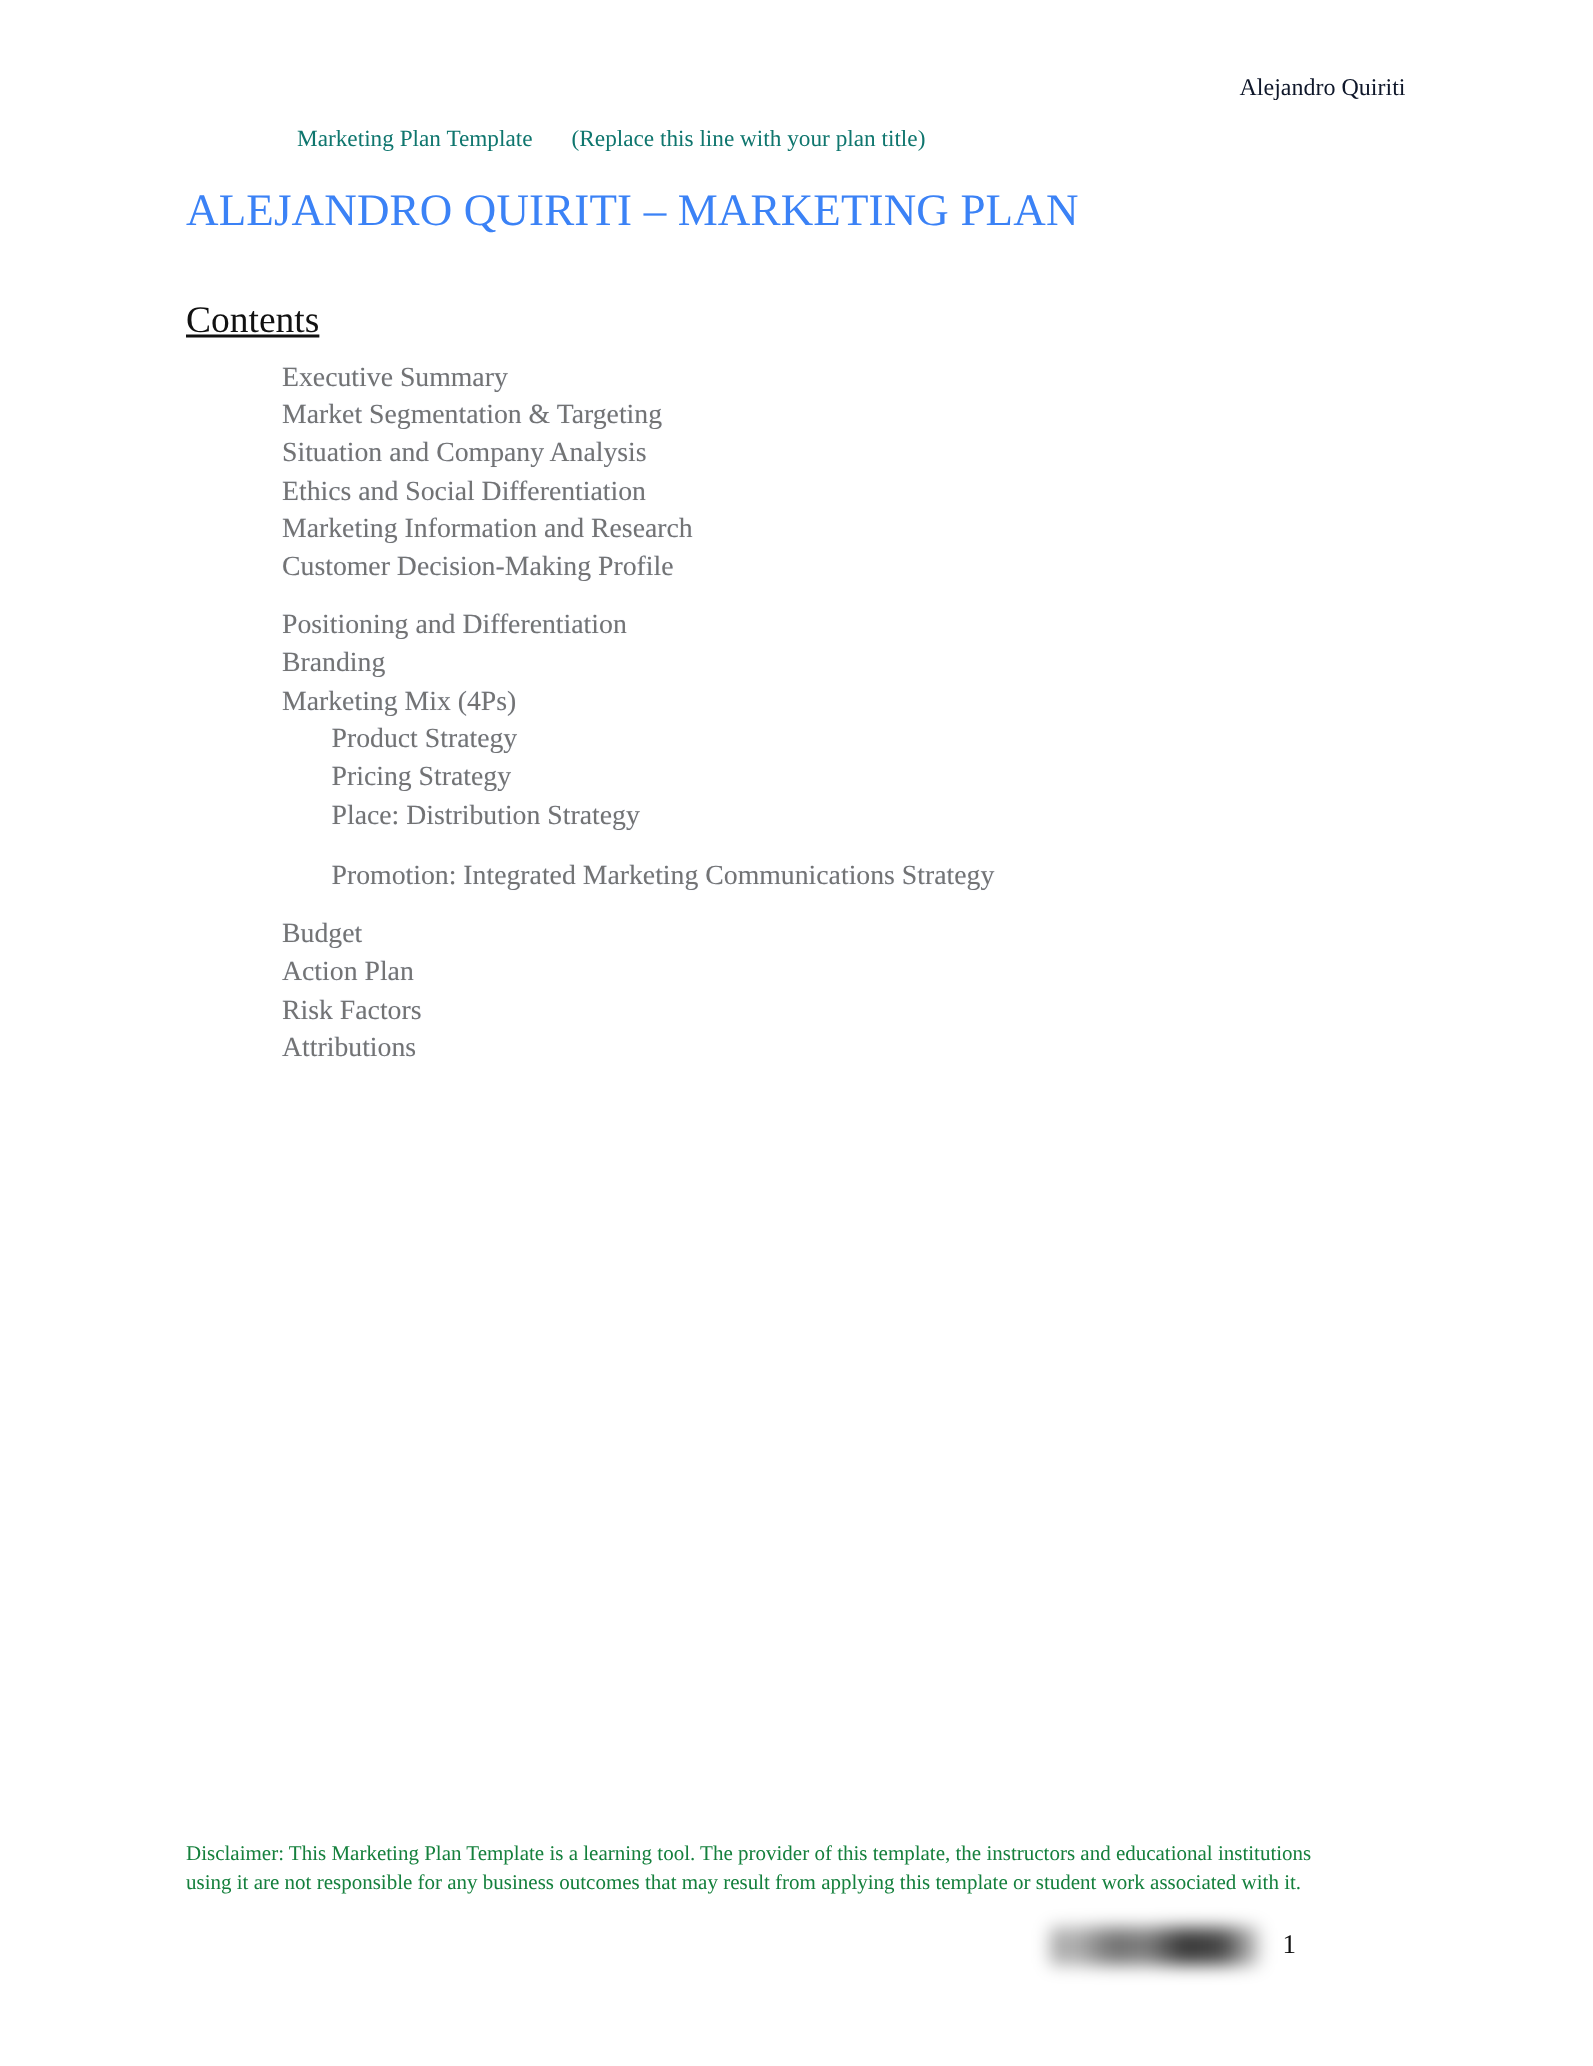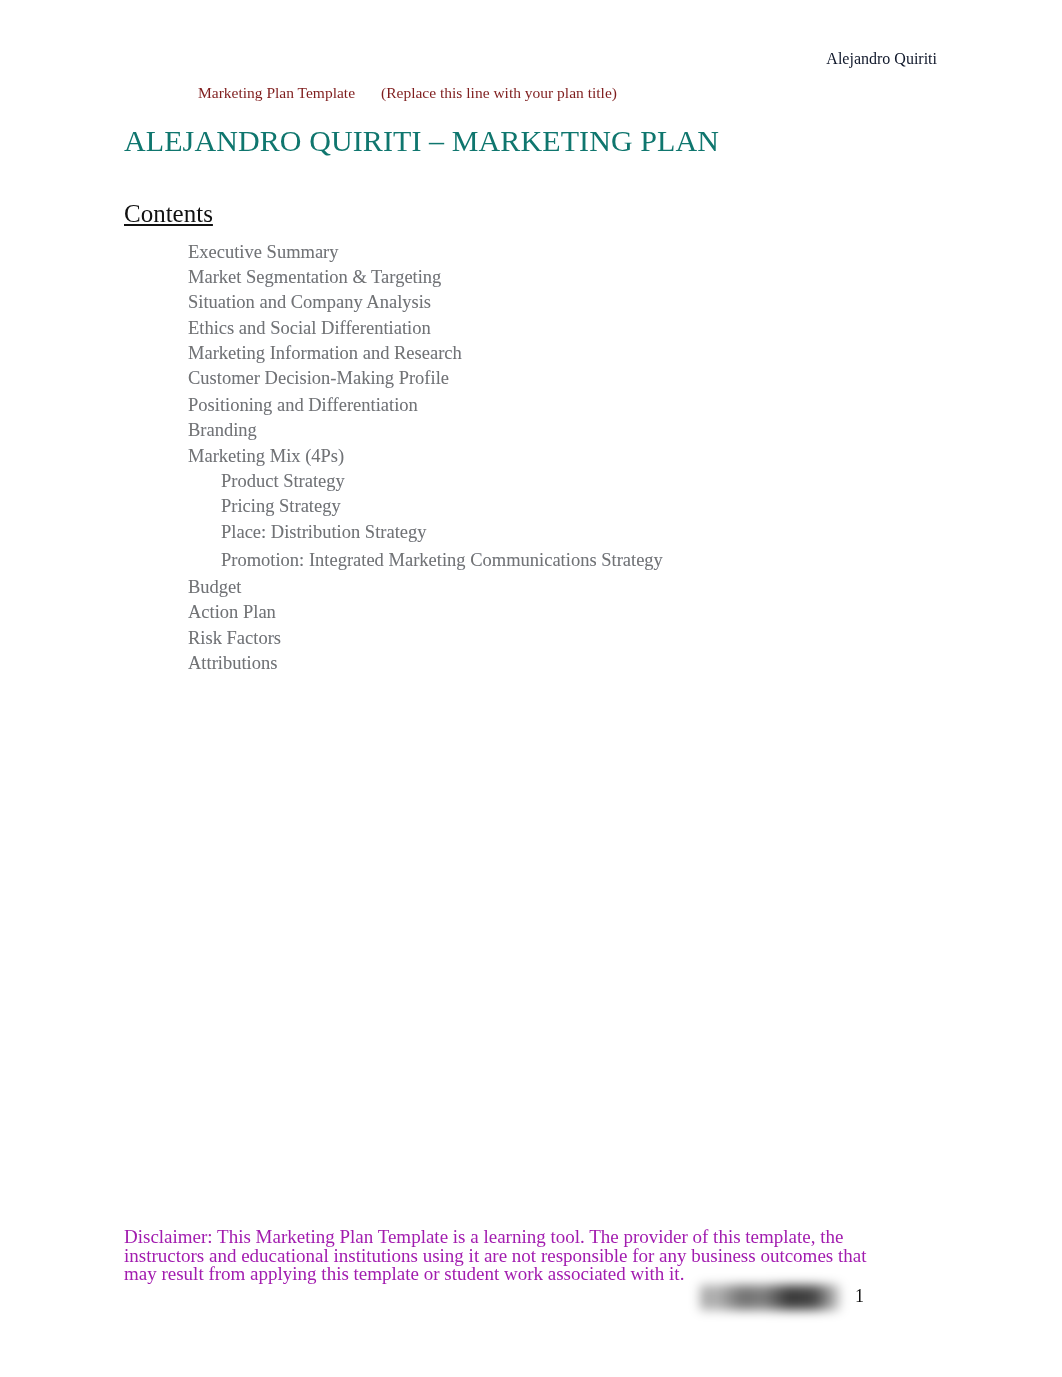--- a/index.html
+++ b/index.html
@@ -26,36 +26,36 @@
     font-size: 16px;
     line-height: 20px;
     color: #0f172a;
   }
   .header-template-line {
     position: absolute;
     top: 83px;
     left: 198px;
     font-size: 15.5px;
     line-height: 20px;
-    color: #7f1d1d;
+    color: #0f766e;
     white-space: pre;
   }
   .header-template-line .tpl-name { }
   .header-template-line .tpl-gap { display: inline-block; width: 26px; }
 
   
   .doc-title {
     position: absolute;
     top: 122px;
     left: 124px;
     font-size: 30px;
     line-height: 38px;
     font-weight: normal;
     letter-spacing: 0.1px;
-    color: #0f766e;
+    color: #3b82f6;
     margin: 0;
     white-space: nowrap;
   }
 
   
   .contents-heading {
     position: absolute;
     top: 198px;
     left: 124px;
     font-size: 25px;
@@ -80,31 +80,31 @@
     color: #737373;
     text-decoration: none;
     white-space: nowrap;
     text-shadow: 0 0 0.6px rgba(46,95,192,0.22);
   }
   .toc-entry.level-2 {
     margin-left: 33px;
     line-height: 25.6px;
   }
   
-  .toc-entry.loose-top { margin-top: 2px; }
+  .toc-entry.loose-top { margin-top: 14px; }
 
   
   .disclaimer {
     position: absolute;
     top: 1228px;
     left: 124px;
     width: 752px;
-    font-size: 19px;
+    font-size: 14px;
     line-height: 18.6px;
-    color: #a21caf;
+    color: #15803d;
     text-align: left;
   }
   .footer-row {
     position: absolute;
     top: 1283px;
     left: 124px;
     width: 752px;
     height: 34px;
   }
   .redacted-block {

